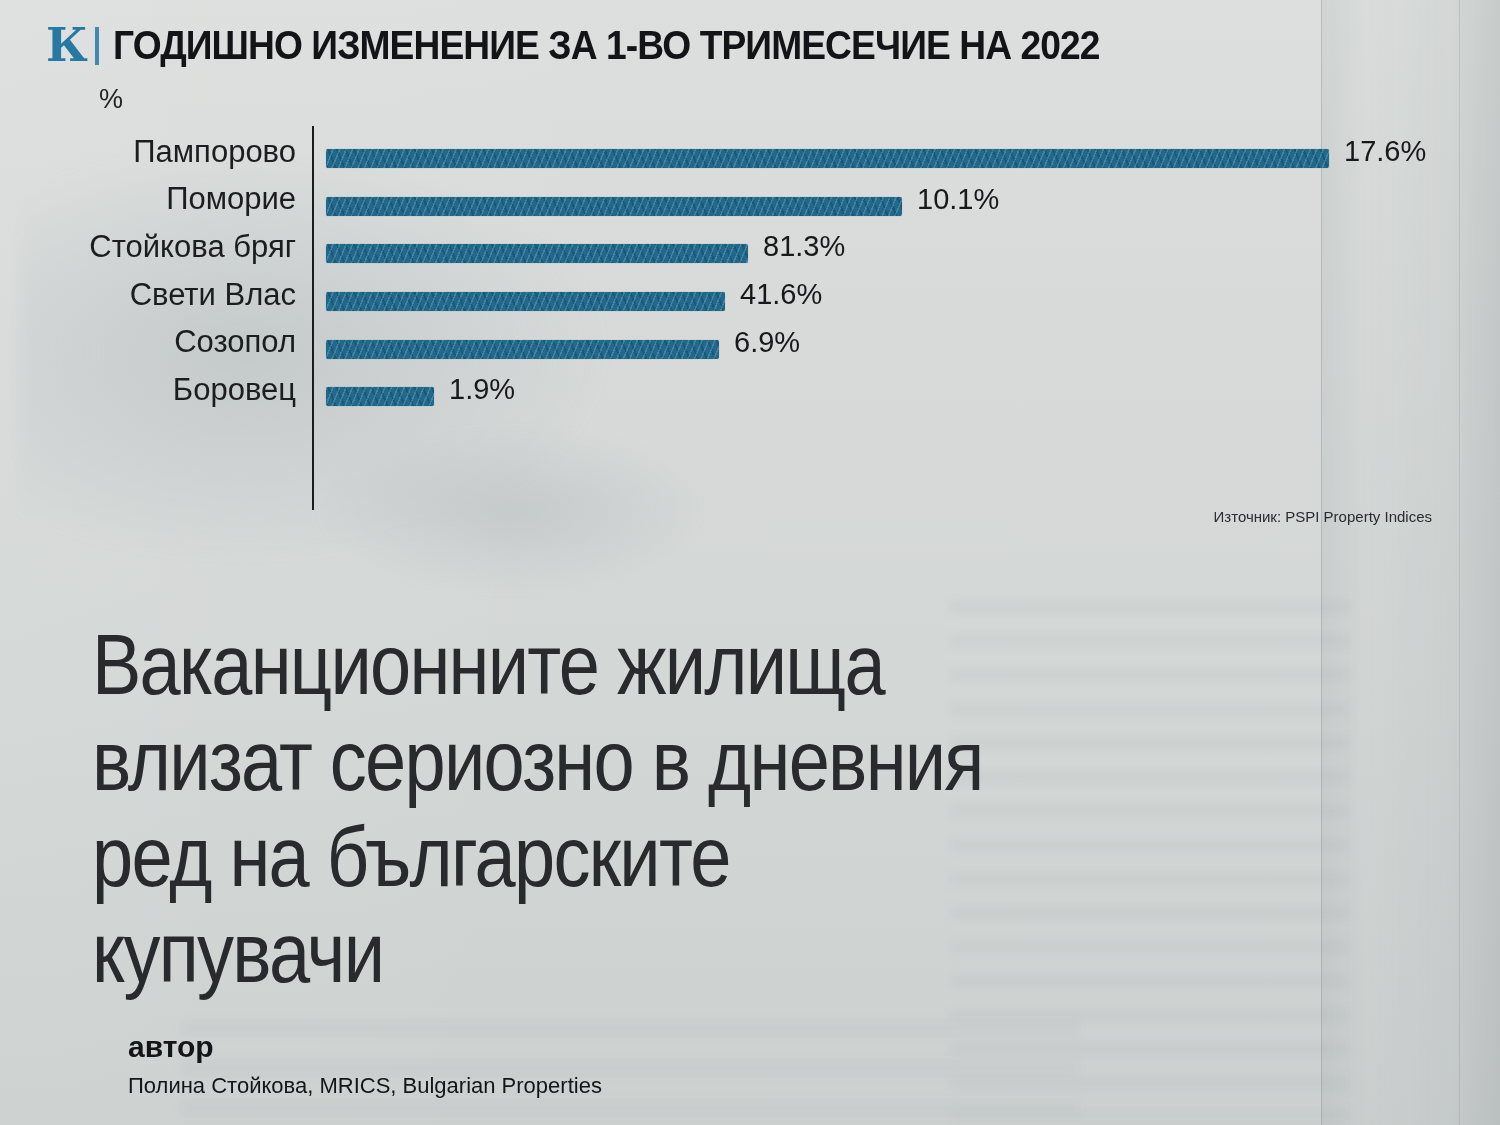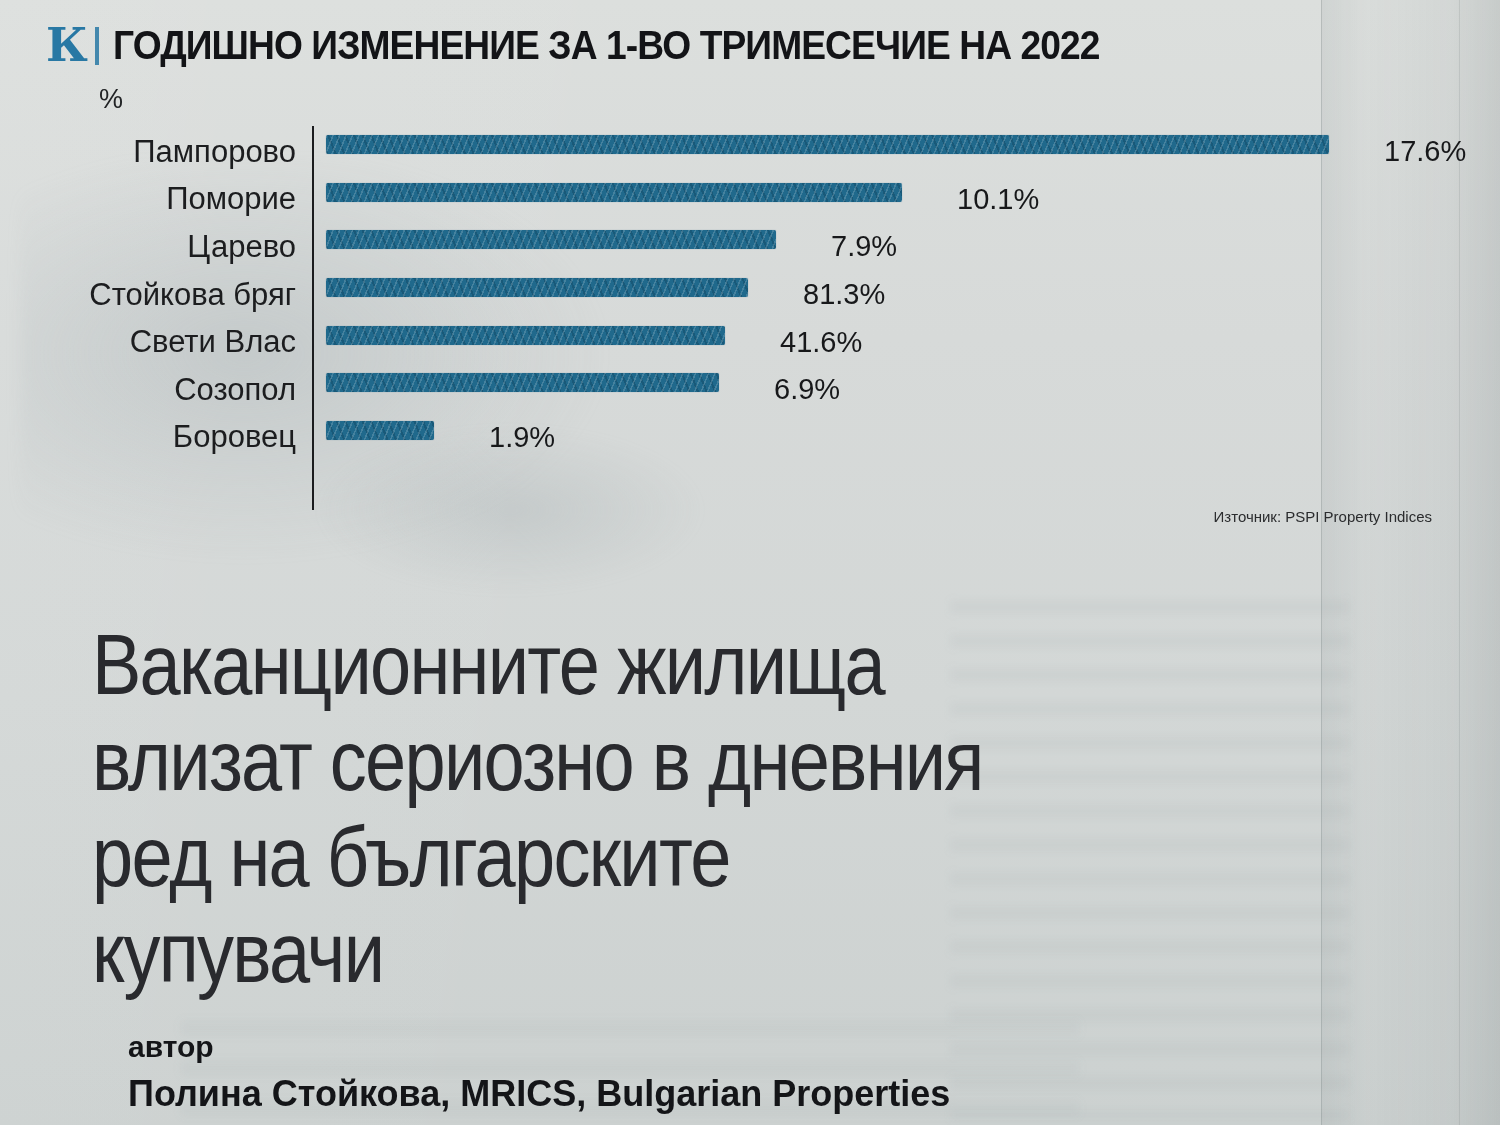--- a/index.html
+++ b/index.html
@@ -80,21 +80,21 @@
   .chart{position:absolute;left:0;top:128px;width:1500px;}
   .axis-line{
     position:absolute;left:312px;top:-2px;width:2px;height:384px;
     background:#1b1c1e;
   }
   .row{display:flex;align-items:center;height:47.6px;}
   .bar-label{
     width:296px;text-align:right;padding-right:30px;
     font-size:31px;color:#1c1d1f;
   }
-  .bar-track{display:flex;align-items:flex-start;gap:40px;}
+  .bar-track{display:flex;align-items:flex-end;}
   .bar{
     height:19px;border-radius:2px;
     background-color:#20698c;
     background-image:
       repeating-linear-gradient(112deg, rgba(255,255,255,.17) 0 1.5px, rgba(255,255,255,0) 1.5px 6px),
       repeating-linear-gradient(68deg, rgba(8,52,76,.30) 0 2px, rgba(8,52,76,0) 2px 8px);
     box-shadow:0 0 1px rgba(24,90,122,.5);
   }
   .bar-value{
     margin-left:15px;font-size:29px;font-weight:500;color:#17181a;
@@ -111,21 +111,21 @@
     position:absolute;left:92px;top:616px;
     font-size:86px;line-height:96px;font-weight:400;
     letter-spacing:-2px;color:#292a2e;
     transform:scaleX(.86);transform-origin:left top;
     white-space:nowrap;
   }
 
   
   .author-block{position:absolute;left:95px;top:1030px;margin-left:33px;}
   .author-label{font-size:30px;font-weight:700;color:#141518;}
-  .author-name{font-size:36px;font-weight:700;color:#141518;margin-top:9px;white-space:nowrap;}
+  .author-name{font-size:22px;font-weight:400;color:#141518;margin-top:9px;white-space:nowrap;}
 </style>
 </head>
 <body>
 
 <div class="page">
 
   <div class="ghost ghost-left"></div>
   <div class="ghost ghost-mid"></div>
   <div class="ghost ghost-right"></div>
   <div class="ghost ghost-bottom"></div>
@@ -151,27 +151,20 @@
           </div>
         </div>
         <div class="row">
           <div class="bar-label">Поморие</div>
           <div class="bar-track">
             <div class="bar" style="width: 576px; background-color: rgb(32, 105, 140);"></div>
             <div class="bar-value">10.1%</div>
           </div>
         </div>
         <div class="row">
-          <div class="bar-label">Царево</div>
-          <div class="bar-track">
-            <div class="bar" style="width: 450px; background-color: rgb(32, 105, 140);"></div>
-            <div class="bar-value">7.9%</div>
-          </div>
-        </div>
-        <div class="row">
           <div class="bar-label">Стойкова бряг</div>
           <div class="bar-track">
             <div class="bar" style="width: 422px; background-color: rgb(32, 105, 140);"></div>
             <div class="bar-value">81.3%</div>
           </div>
         </div>
         <div class="row">
           <div class="bar-label">Свети Влас</div>
           <div class="bar-track">
             <div class="bar" style="width: 399px; background-color: rgb(32, 105, 140);"></div>

